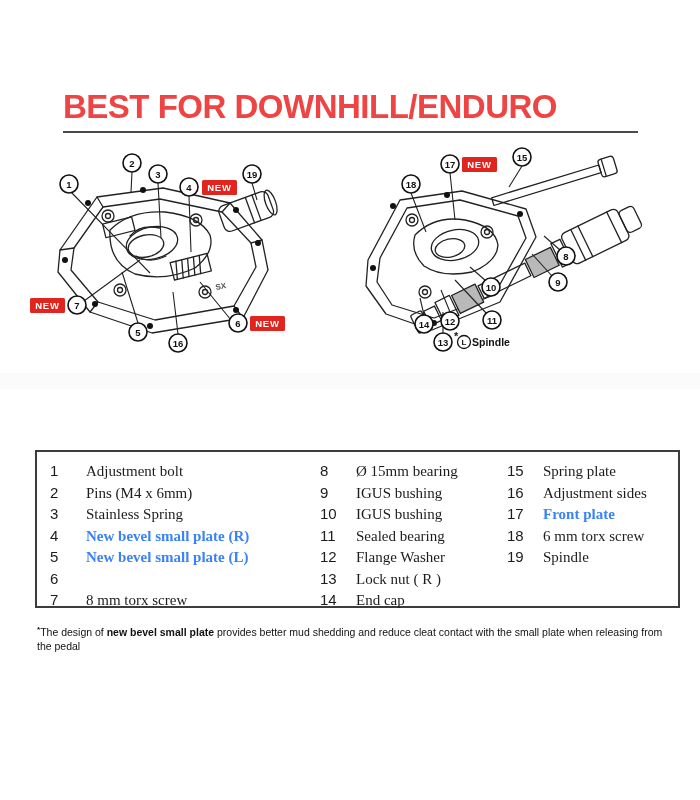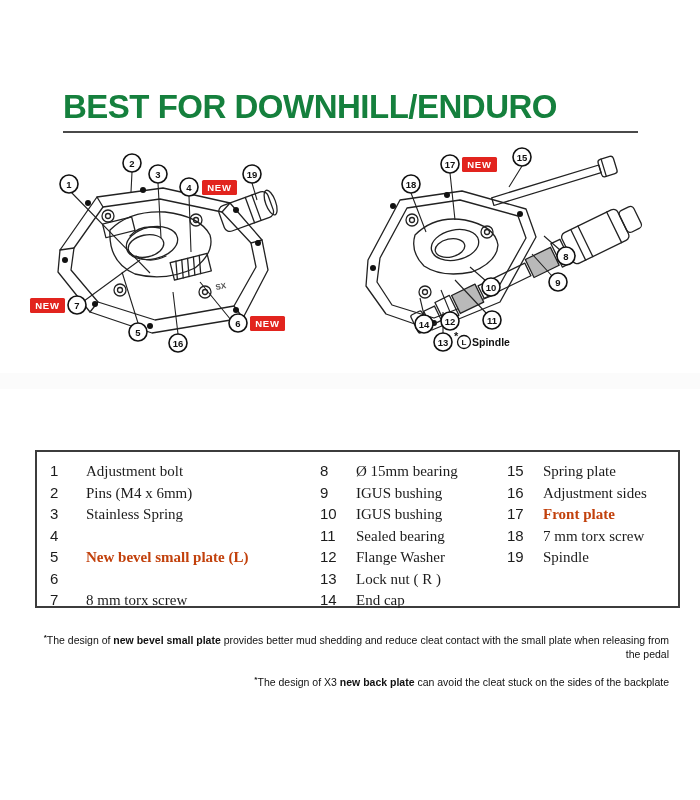--- a/index.html
+++ b/index.html
@@ -5,21 +5,21 @@
   :root{
     --badge_red:#E2241E; --ink:#111111; --table_border:#3C3C3C; --rule_grey:#4A4A4A;
   }
   html,body{margin:0;padding:0;background:#ffffff;}
   .page{
     position:relative;width:700px;height:800px;background:#ffffff;overflow:hidden;
     font-family:"Liberation Sans", sans-serif;color:var(--ink);
   }
   .page-title{
     position:absolute;left:63px;top:88px;width:600px;
-    font-size:33px;font-weight:800;letter-spacing:-0.5px;color:#15803d;white-space:nowrap;
+    font-size:33px;font-weight:800;letter-spacing:-0.5px;color:#ef4444;white-space:nowrap;
   }
   .title-rule{position:absolute;left:63px;top:131px;width:575px;height:2px;background:var(--rule_grey);}
   .faint-band{position:absolute;left:0;top:373px;width:700px;height:16px;background:#FBFBFB;}
   .diagram-wrap{position:absolute;left:0;top:140px;width:700px;height:235px;}
 
   
   .art{stroke:#222;fill:none;stroke-width:1.3;stroke-linejoin:round;stroke-linecap:round;}
   .art .fillgrey{fill:#b9b9b9;}
   .art .pin{fill:#111;stroke:none;}
   .leader{stroke:#222;stroke-width:1.1;fill:none;}
@@ -37,25 +37,25 @@
     position:absolute;left:35px;top:450px;width:645px;height:158px;
     border:2px solid var(--table_border);box-sizing:border-box;background:#fff;
   }
   .tcol{position:absolute;top:10px;}
   .tcol-1{left:13px;width:255px;}
   .tcol-2{left:283px;width:180px;}
   .tcol-3{left:470px;width:170px;}
   .trow{display:flex;align-items:baseline;height:21.5px;font-size:15px;color:#1c1c1c;}
   .tnum{width:36px;flex:0 0 36px;}
   .tlabel{white-space:nowrap;font-family:Liberation Serif, serif;}
-  .b{font-weight:bold;color:#c2410c;}
+  .b{font-weight:bold;color:#3b82f6;}
 
   
   .footnotes{position:absolute;left:37px;top:619px;width:632px;font-size:10.5px;line-height:14px;color:#111;}
-  .footnote{margin:12px 0 1px 0;text-align:right;}
+  .footnote{margin:4px 0 1px 0;}
   .fn-star{font-size:8px;vertical-align:4px;font-weight:bold;}
   .fn-bold{font-weight:bold;}
 </style>
 </head>
 <body>
 
 <div class="page">
 
   <div class="page-title">BEST FOR DOWNHILL/ENDURO</div>
   <div class="title-rule"></div>
@@ -263,20 +263,21 @@
       <div class="trow">
           <span class="tnum">2</span>
           <span class="tlabel">Pins (M4 x 6mm)</span>
         </div>
       <div class="trow">
           <span class="tnum">3</span>
           <span class="tlabel">Stainless Spring</span>
         </div>
       <div class="trow">
           <span class="tnum">4</span>
+          <span class="tlabel b">New bevel small plate (R)</span>
         </div>
       <div class="trow">
           <span class="tnum">5</span>
           <span class="tlabel b">New bevel small plate (L)</span>
         </div>
       <div class="trow">
           <span class="tnum">6</span>
         </div>
       <div class="trow">
           <span class="tnum">7</span>
@@ -321,27 +322,26 @@
       <div class="trow">
           <span class="tnum">16</span>
           <span class="tlabel">Adjustment sides</span>
         </div>
       <div class="trow">
           <span class="tnum">17</span>
           <span class="tlabel b">Front plate</span>
         </div>
       <div class="trow">
           <span class="tnum">18</span>
-          <span class="tlabel">7 mm torx screw</span>
+          <span class="tlabel">6 mm torx screw</span>
         </div>
       <div class="trow">
           <span class="tnum">19</span>
           <span class="tlabel">Spindle</span>
         </div>
     </div>
   </div>
 
   <div class="footnotes">
     <p class="footnote"><span class="fn-star">*</span><span>The design of </span><span class="fn-bold">new bevel small plate</span><span> provides better mud shedding and reduce cleat contact with the small plate when releasing from the pedal</span></p>
-    <p class="footnote"><span class="fn-star">*</span><span>The design of X3 </span><span class="fn-bold">new back plate</span><span> can avoid the cleat stuck on the sides of the backplate</span></p>
   </div>
 
 </div>
 
 </body></html>

